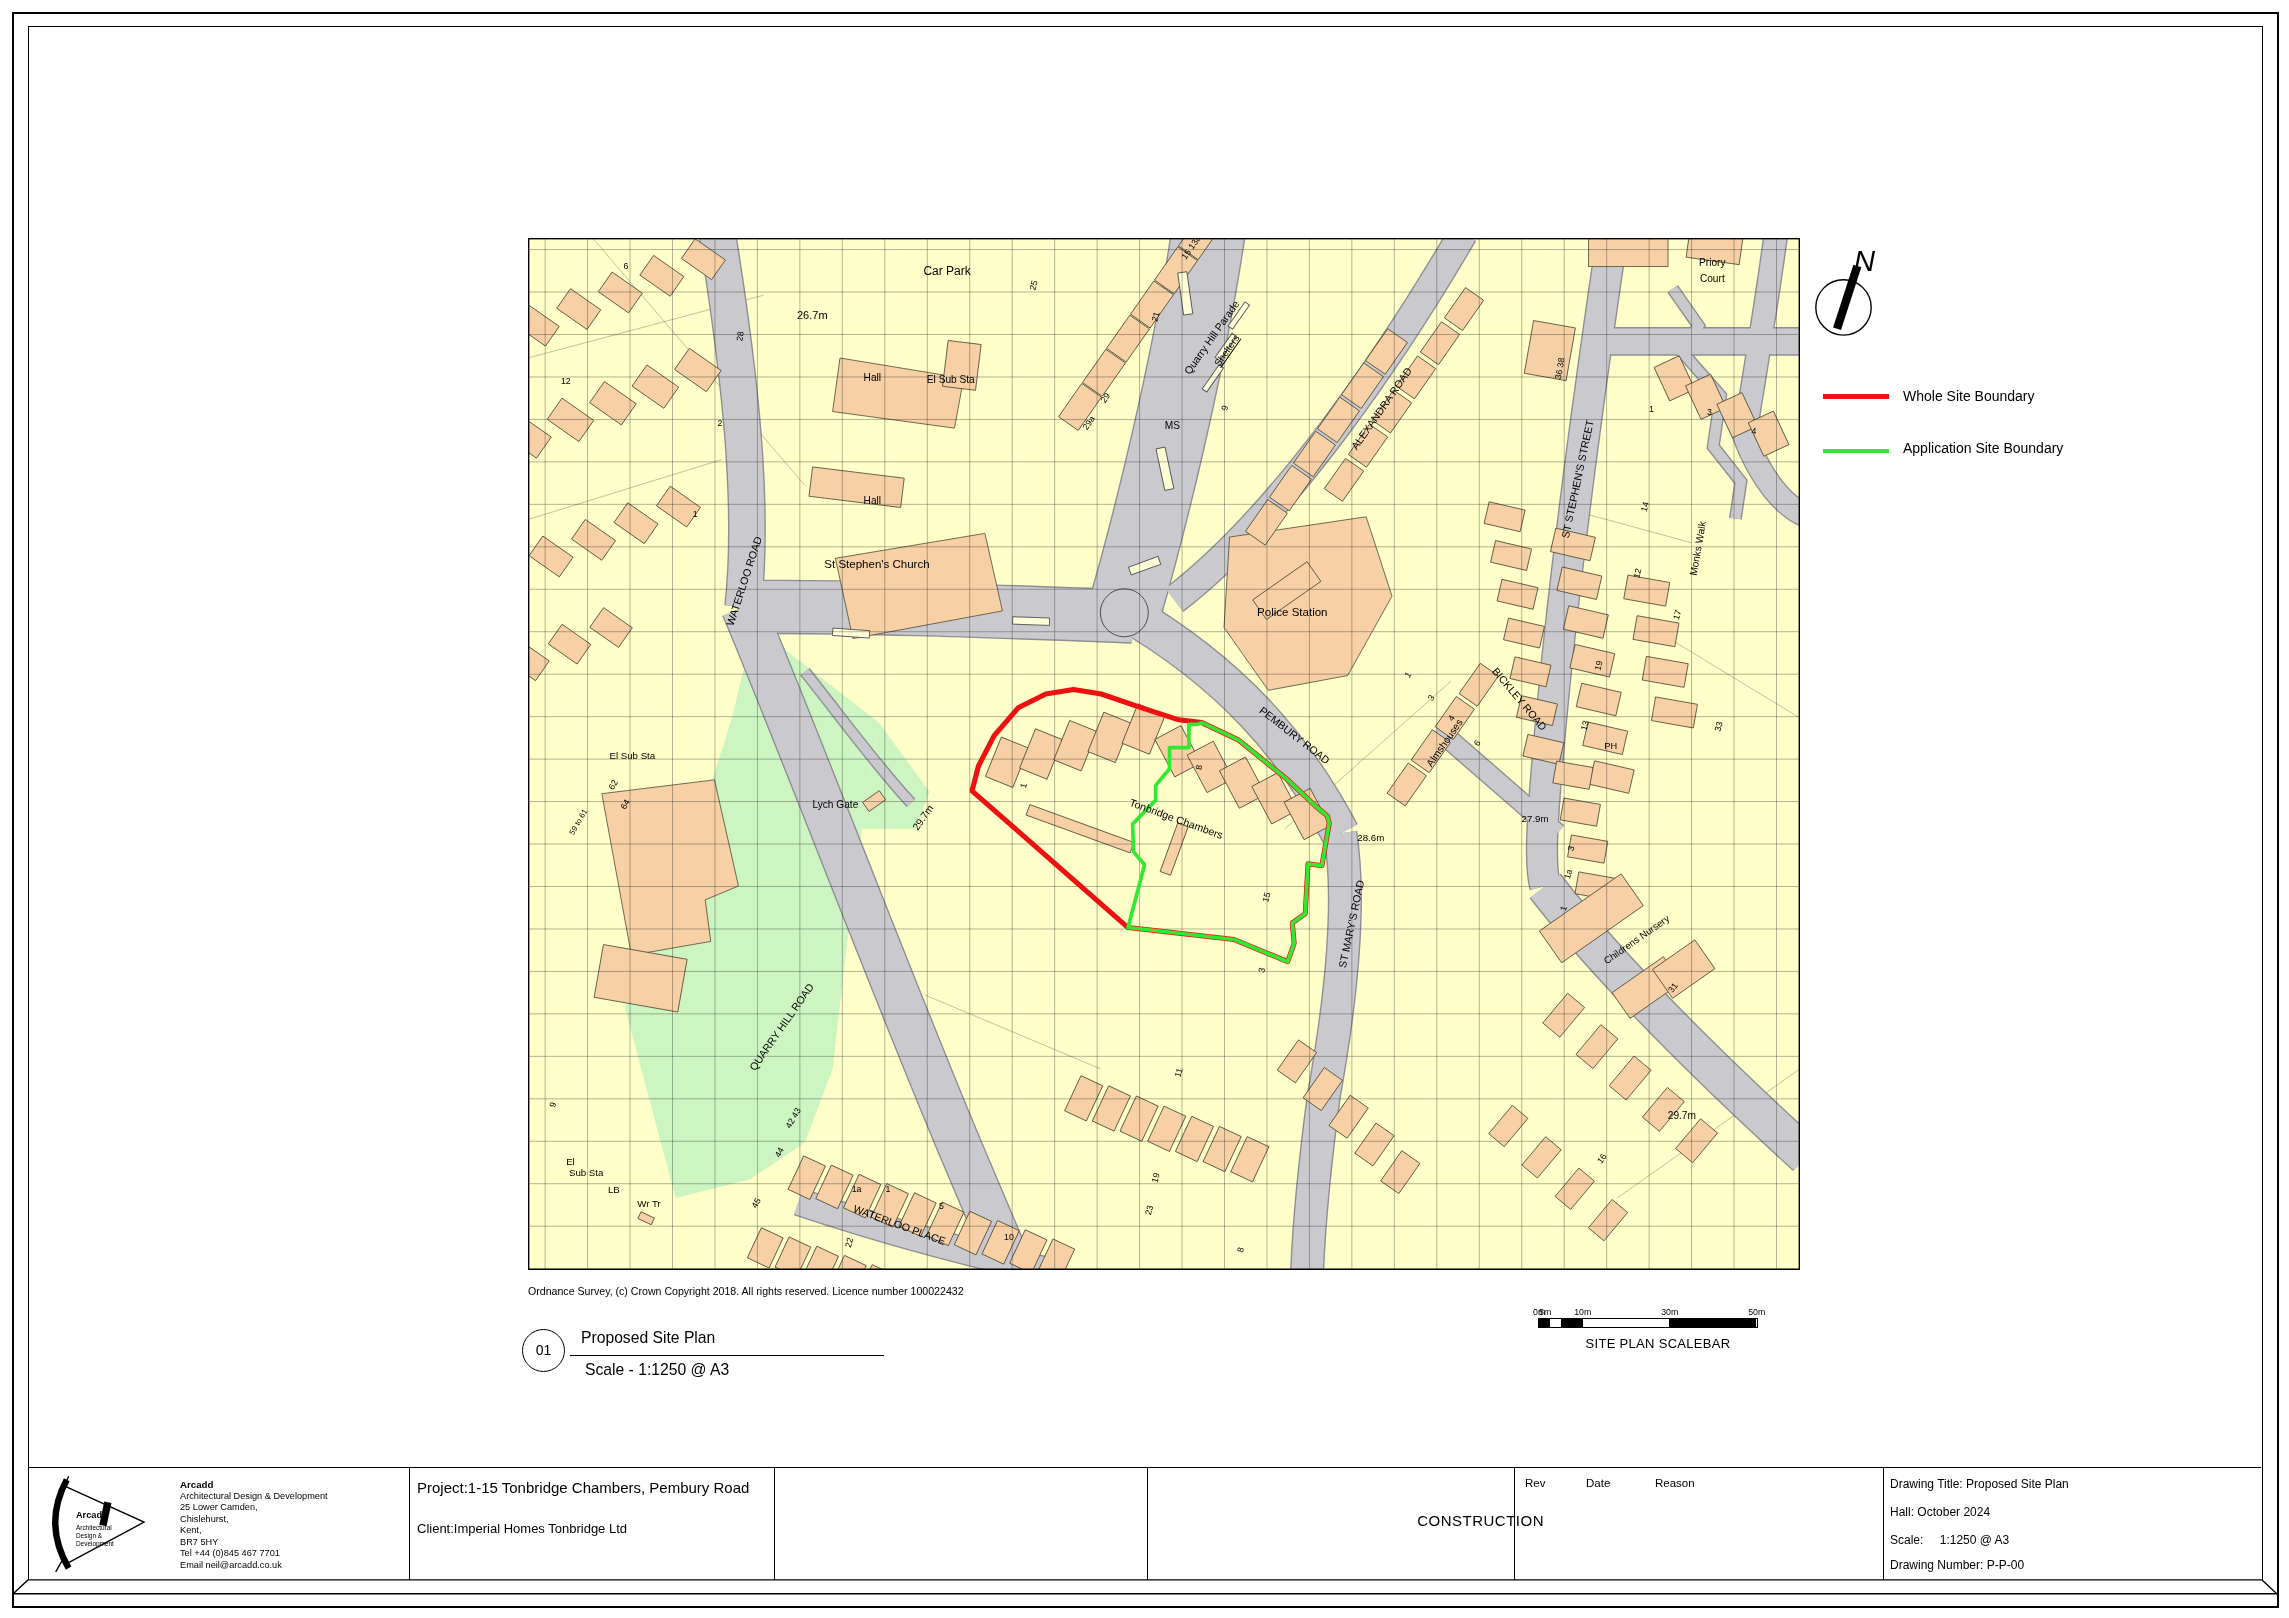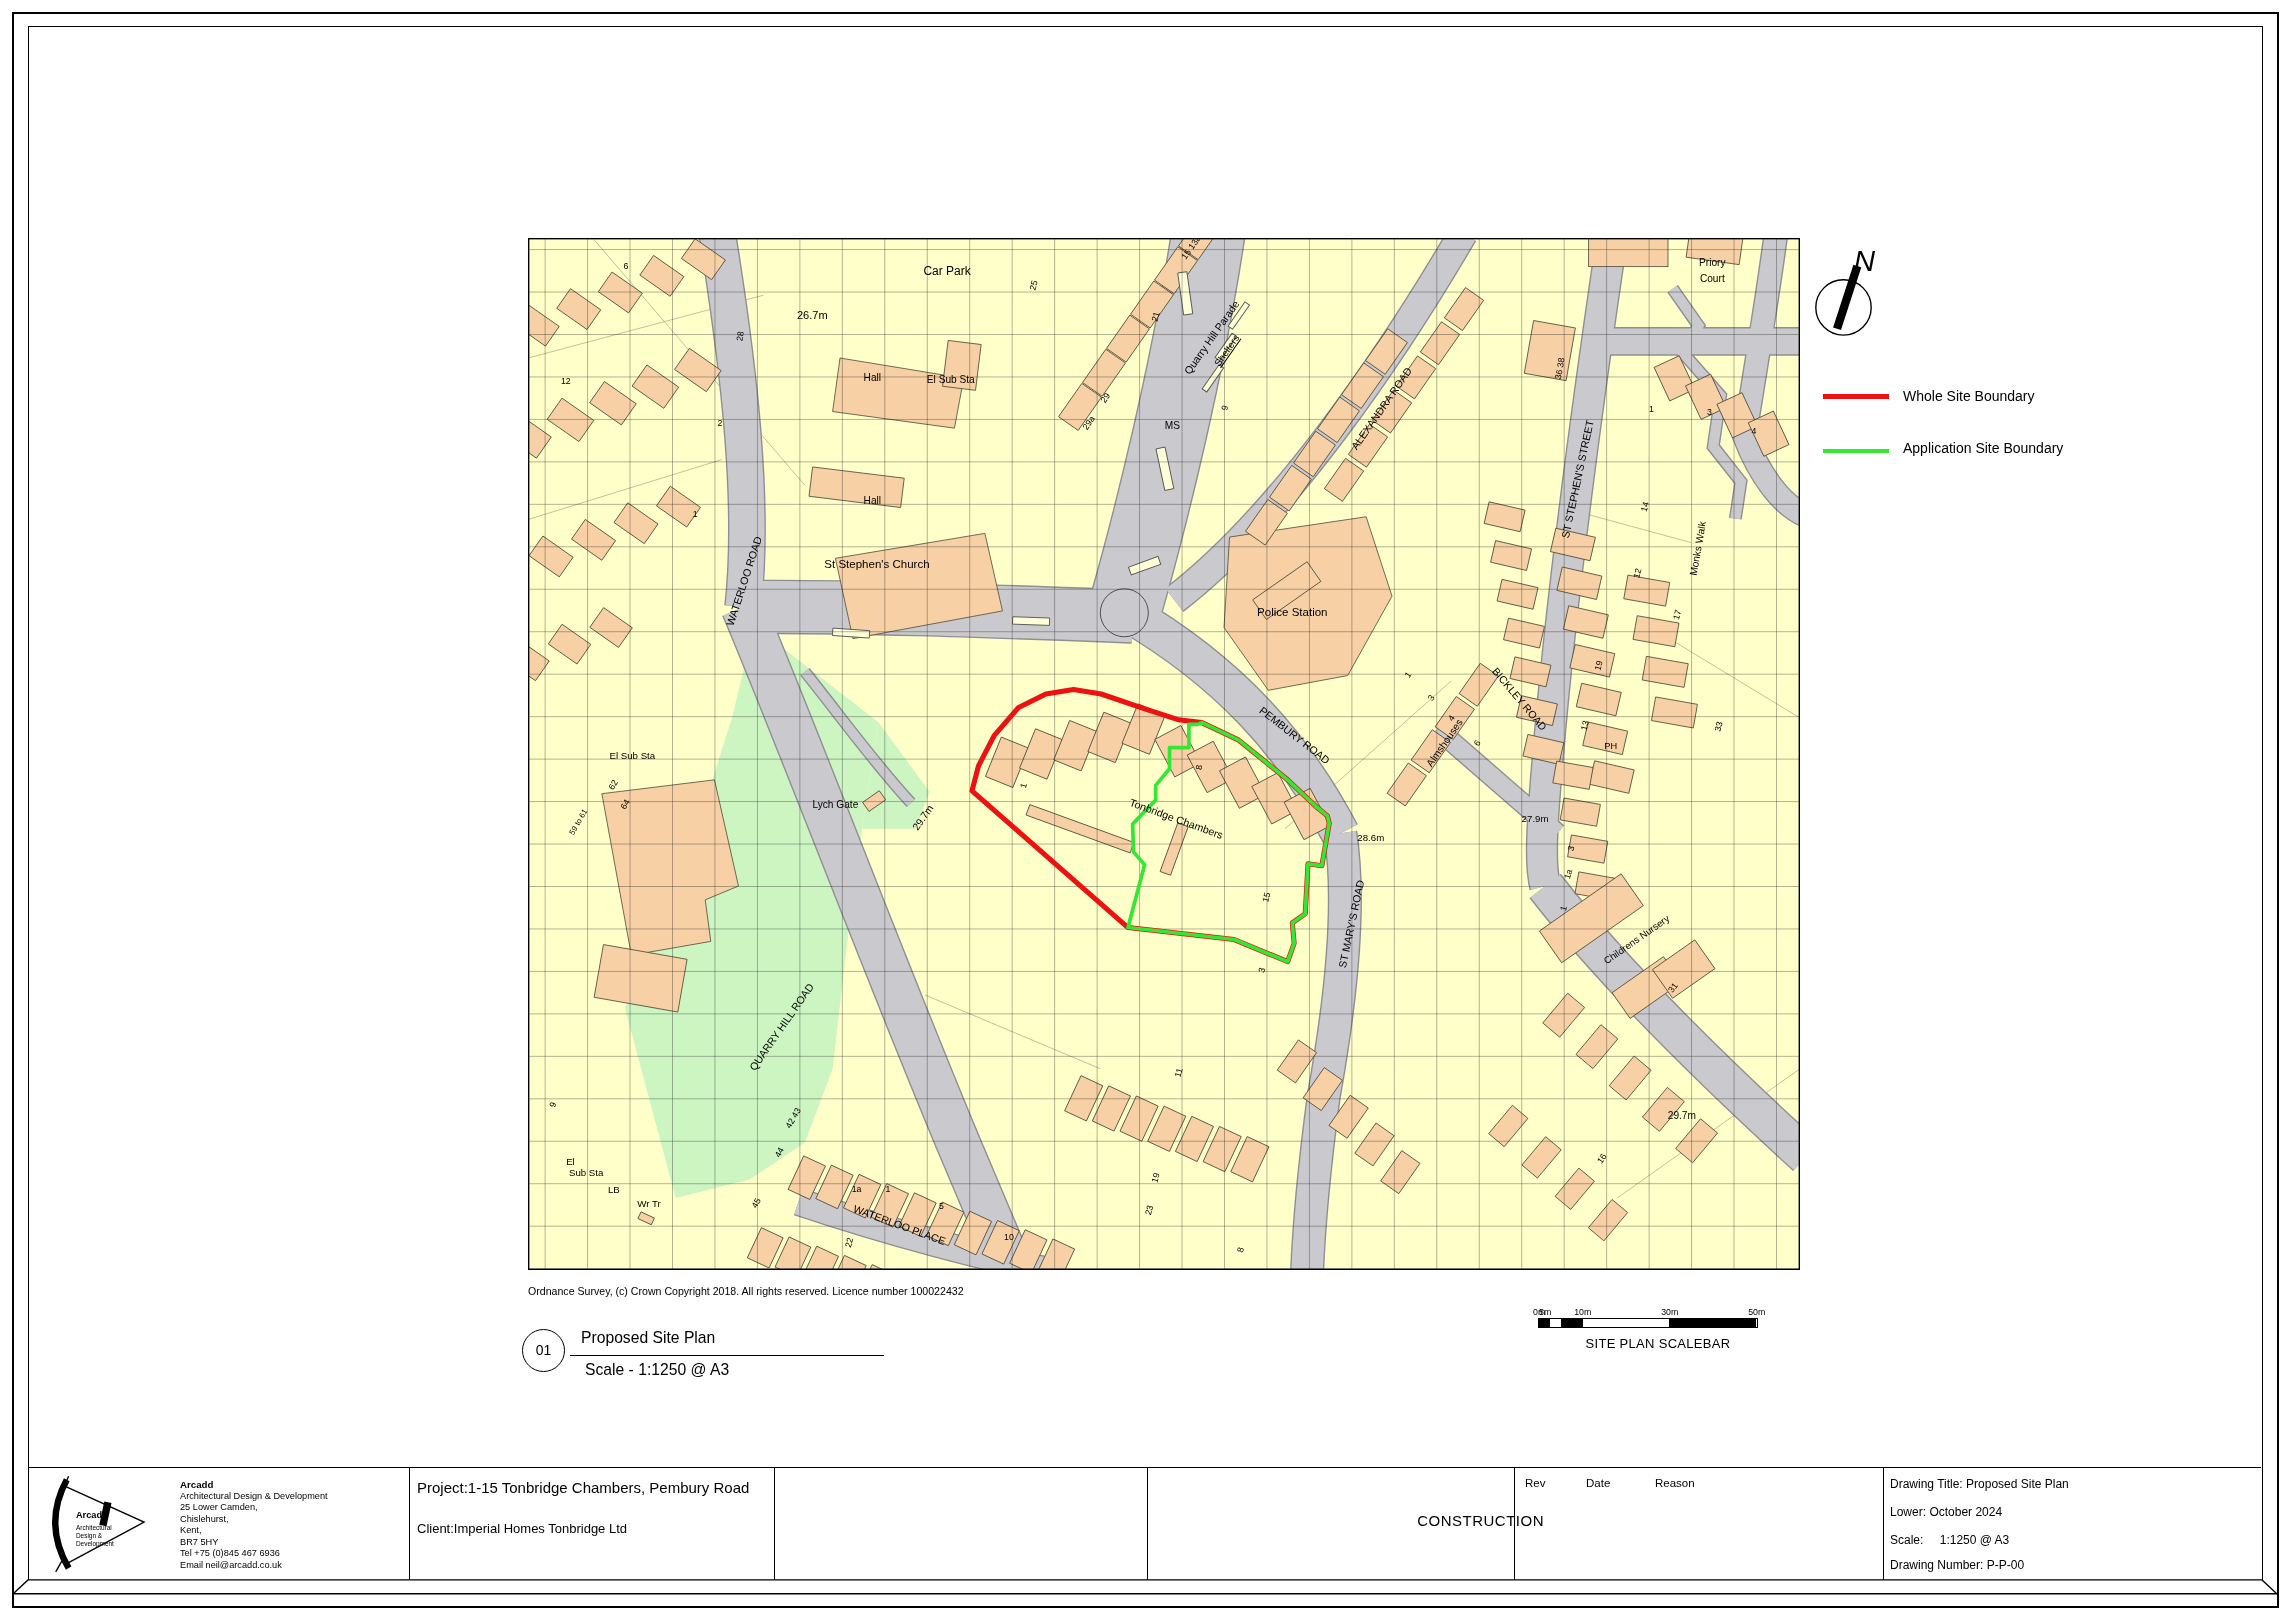--- a/index.html
+++ b/index.html
@@ -393,39 +393,39 @@
       <text x="38" y="78" font-size="7">Development</text>
     </svg>
 
     <div class="firm">
       <div class="fn">Arcadd</div>
       <div>Architectural Design &amp; Development</div>
       <div>25 Lower Camden,</div>
       <div>Chislehurst,</div>
       <div>Kent,</div>
       <div>BR7 5HY</div>
-      <div>Tel +75 (0)845 467 6936</div>
+      <div>Tel +44 (0)845 467 7701</div>
       <div>Email neil@arcadd.co.uk</div>
     </div>
 
     <div class="tb-text" style="left:389px;top:11px;font-size:15px">Project:1-15 Tonbridge Chambers, Pembury Road</div>
     <div class="tb-text" style="left:389px;top:53px;font-size:13px">Client:Imperial Homes Tonbridge Ltd</div>
 
     <div class="construction">CONSTRUCTION</div>
 
     <div class="rev-h" style="left:1497px">Rev</div>
     <div class="rev-h" style="left:1558px">Date</div>
     <div class="rev-h" style="left:1627px">Reason</div>
 
     <div class="info-line" style="top:9.2px">
       <span>Drawing Title:</span>
       <span>Proposed Site Plan</span>
     </div>
     <div class="info-line" style="top:37px">
-      <span>Lower:</span>
+      <span>Hall:</span>
       <span>October 2024</span>
     </div>
     <div class="info-line" style="top:65px">
       <span>Scale:</span>
       <span style="margin-left:13px">1:1250 @ A3</span>
     </div>
     <div class="info-line" style="top:90px">
       <span>Drawing Number:</span>
       <span>P-P-00</span>
     </div>

